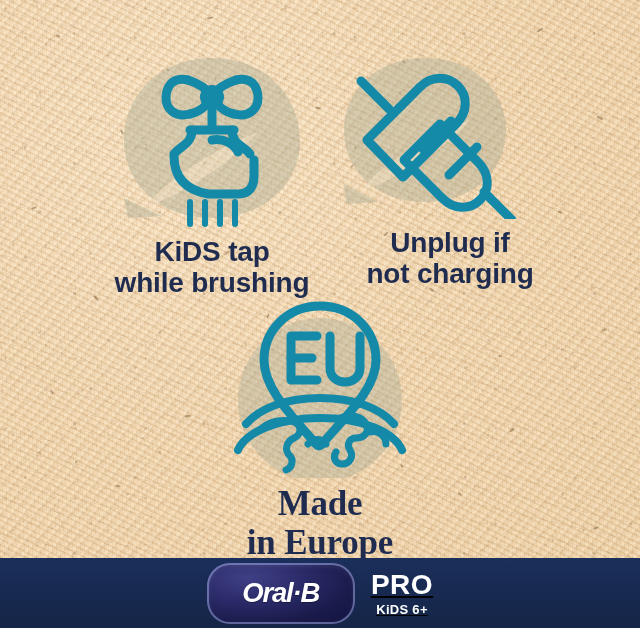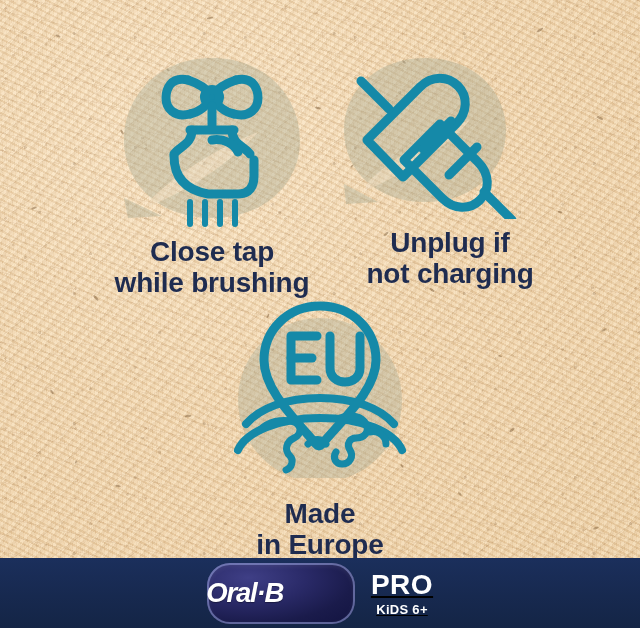--- a/index.html
+++ b/index.html
@@ -89,21 +89,21 @@
     white-space: pre-line;
     text-shadow: 0 0 1px rgba(244,221,185,0.45);
   }
 
   #feature-tap      { left: 62px;  top: 28px;  width: 300px; }
   #feature-unplug   { left: 320px; top: 44px;  width: 260px; }
   #feature-europe   { left: 190px; top: 288px; width: 260px; }
 
   #feature-tap .label,
   #feature-unplug .label { font-size: 28px; margin-top: 8px; }
-  #feature-europe .label { font-size: 28px; margin-top: 20px; }
+  #feature-europe .label { font-size: 35px; margin-top: 6px; font-family: Liberation Serif, serif; }
 
   
   .brandbar {
     position: absolute;
     left: 0;
     top: 558px;
     width: 640px;
     height: 70px;
     background: linear-gradient(180deg, #1b2f5c 0%, #17294f 55%, #142546 100%);
     display: flex;
@@ -123,21 +123,21 @@
   .oralb-logo {
     position: relative;
     width: 148px;
     height: 61px;
     border-radius: 23px;
     background: radial-gradient(ellipse at 28% 24%, #3f3f86 0%, #2a2a68 38%, #1a1b4b 70%, #121340 100%);
     box-shadow: inset 0 0 0 2px rgba(150,160,220,0.55),
                 inset 0 2px 6px rgba(255,255,255,0.12);
     display: flex;
     align-items: center;
-    justify-content: flex-start;
+    justify-content: center;
   }
   .oralb-logo .wordmark {
     color: #ffffff;
     font-family: "Liberation Sans", sans-serif;
     font-weight: bold;
     font-style: italic;
     font-size: 27px;
     letter-spacing: -1.2px;
     transform: scaleX(1.02);
     text-shadow: 0 1px 1px rgba(0,0,0,0.35);
@@ -243,21 +243,21 @@
         </g>
 
         <g stroke="#1589a8" stroke-width="6" stroke-linecap="round">
           <path d="M128 174 L128 196"></path>
           <path d="M143 174 L143 196"></path>
           <path d="M158 174 L158 196"></path>
           <path d="M173 174 L173 196"></path>
         </g>
       </svg>
     </div>
-    <div class="label">Close tap
+    <div class="label">KiDS tap
 while brushing</div>
   </div>
 
   <div class="feature" id="feature-unplug">
     <div class="art">
       <svg width="210" height="175" viewBox="0 0 210 175">
         <g opacity="0.42">
           <path d="M105 14 C 155 14 186 48 186 86 C 186 128 152 158 105 158
                    C 58 158 24 128 24 86 C 24 48 55 14 105 14 Z
                    M 24 140 L 58 158 L 26 160 Z" fill="#a9ad95"></path>

